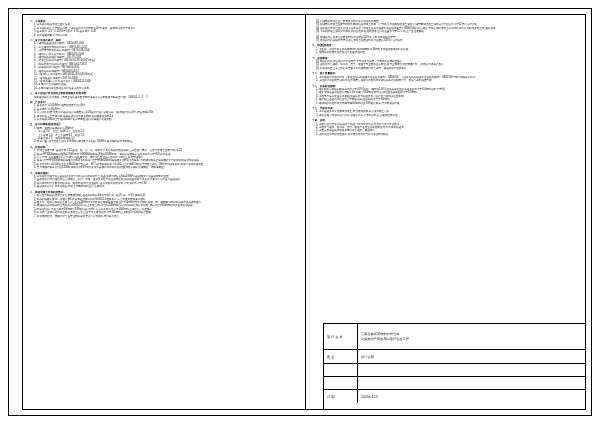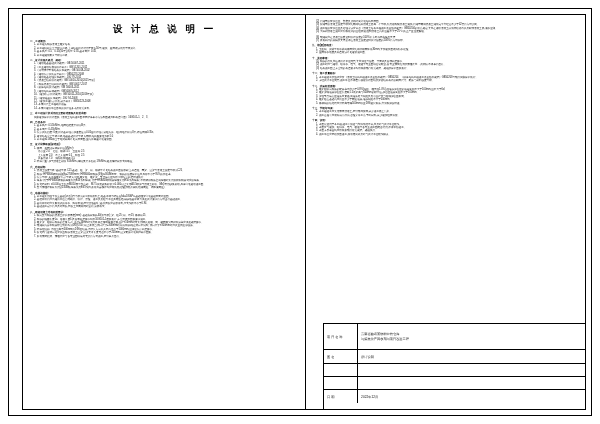--- a/index.html
+++ b/index.html
@@ -101,21 +101,20 @@
 </style>
 </head>
 <body>
 
 <div id="sheet">
   <div class="frame-outer"></div>
   <div class="frame-inner">
 
     <div class="col col-left">
       <div class="col-pad">
-        <div class="doc-title">设 计 总 说 明 一</div>
         <div id="left-body">
             <p class="line h">一、工程概况:</p>
             <p class="line i1">1. 本工程为钢筋混凝土框架结构。</p>
             <p class="line i1">2. 本工程结构安全等级为二级,主体结构设计使用年限为50年,建筑、屋面做法使用年限另详。</p>
             <p class="line i1">3. 基本风压: 0.5、0.55(50年),风压: 0.35,基本雪压: 0.45。</p>
             <p class="line i1">4. 本工程建筑耐火等级为二级。</p>
             <div class="gap"></div>
             <p class="line h">二、设计依据及规范、规程:</p>
             <p class="line i1">1.《建筑地基基础设计规范》GB 50007-2011</p>
             <p class="line i1">2.《工业建筑防腐蚀设计标准》GB 51201-2012</p>

